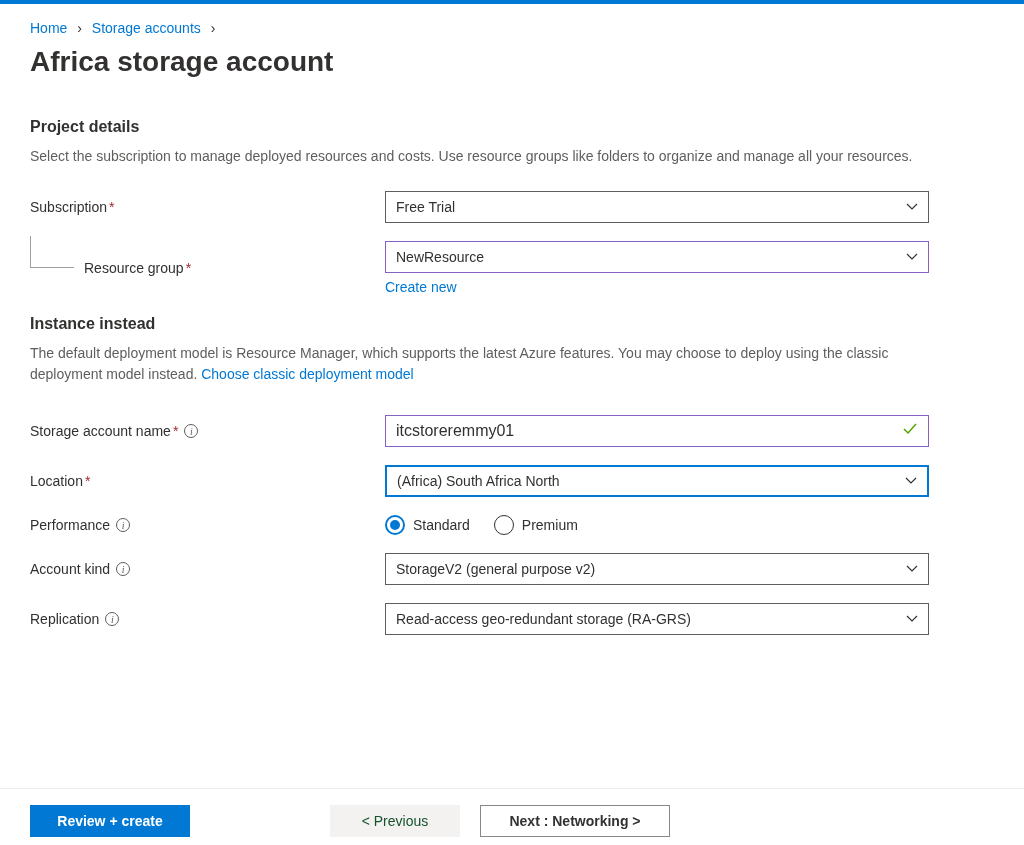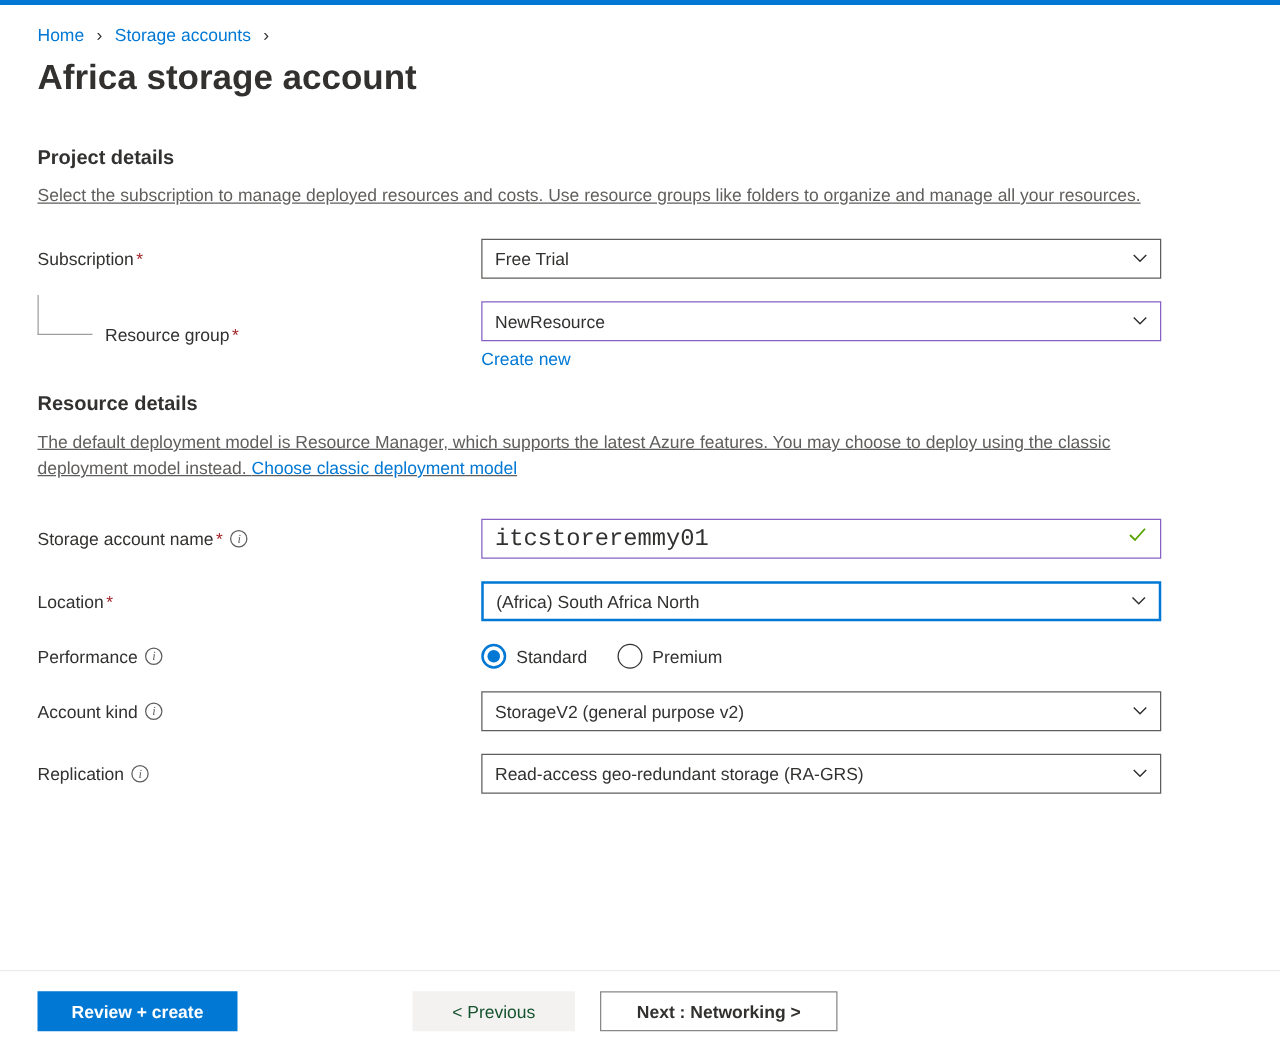--- a/index.html
+++ b/index.html
@@ -42,21 +42,20 @@
       font-size: 16px;
       font-weight: 600;
       margin-bottom: 10px;
     }
     .section-desc {
       font-size: 14px;
       color: #605e5c;
       line-height: 1.5;
       margin-bottom: 24px;
       max-width: 920px;
-      text-decoration: underline;
     }
     .inline-link {
       color: #0078d4;
       text-decoration: none;
     }
     .form-row {
       display: flex;
       align-items: center;
       margin-bottom: 18px;
     }
@@ -106,22 +105,21 @@
     .chevron-down svg { display: block; }
     .input-box {
       width: 100%;
       height: 32px;
       border: 1px solid #8661c5;
       background: #fff;
       display: flex;
       align-items: center;
       justify-content: space-between;
       padding: 0 10px;
-      font-size: 19px;
-      font-family: Liberation Mono, monospace;
+      font-size: 16px;
     }
     .checkmark {
       color: #57a300;
     }
     .sublink {
       display: block;
       color: #0078d4;
       text-decoration: none;
       font-size: 14px;
       margin-top: 6px;
@@ -166,21 +164,21 @@
       background: #0078d4;
     }
     .section2 { margin-top: 20px; margin-bottom: 40px; }
     .sa-row { margin-top: 30px; }
     .footer-bar {
       position: absolute;
       bottom: 0;
       left: 0;
       right: 0;
       border-top: 1px solid #edebe9;
-      padding: 16px 30px 20px 30px;
+      padding: 16px 30px 8px 30px;
       display: flex;
       align-items: flex-end;
       gap: 20px;
     }
     .btn {
       height: 32px;
       padding: 0 18px;
       font-size: 14px;
       font-weight: 600;
       border: none;
@@ -262,21 +260,21 @@
                 <path d="M1 3 L6 8 L11 3" stroke="#323130" stroke-width="1.2" fill="none"></path>
               </svg>
           </span>
         </div>
         <a href="#" class="sublink">Create new</a>
       </div>
     </div>
   </div>
 
   <div class="section section2">
-    <div class="section-heading">Resource details</div>
+    <div class="section-heading">Instance instead</div>
     <div class="section-desc">
       <span>The default deployment model is Resource Manager, which supports the latest Azure features. You may choose to deploy using the classic deployment model instead.  </span>
       <a href="#" class="inline-link">Choose classic deployment model</a>
     </div>
 
     <div class="form-row sa-row">
       <div class="label-col">
         <span>Storage account name</span>
           <span class="required">*</span>
         <span class="info-icon">i</span>

